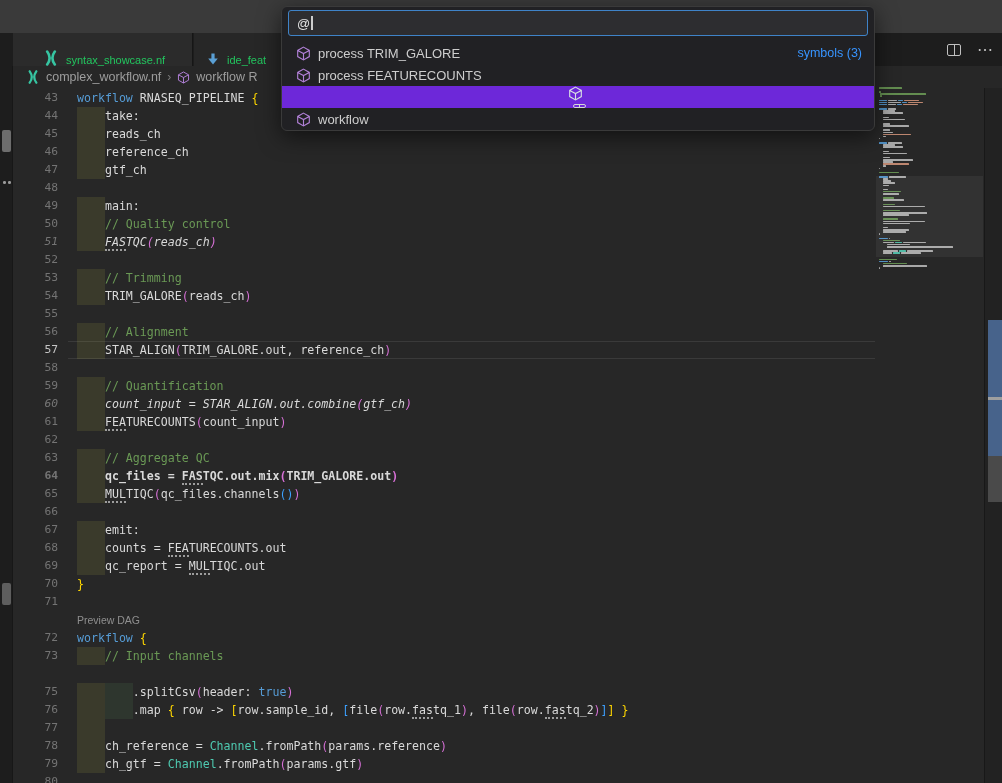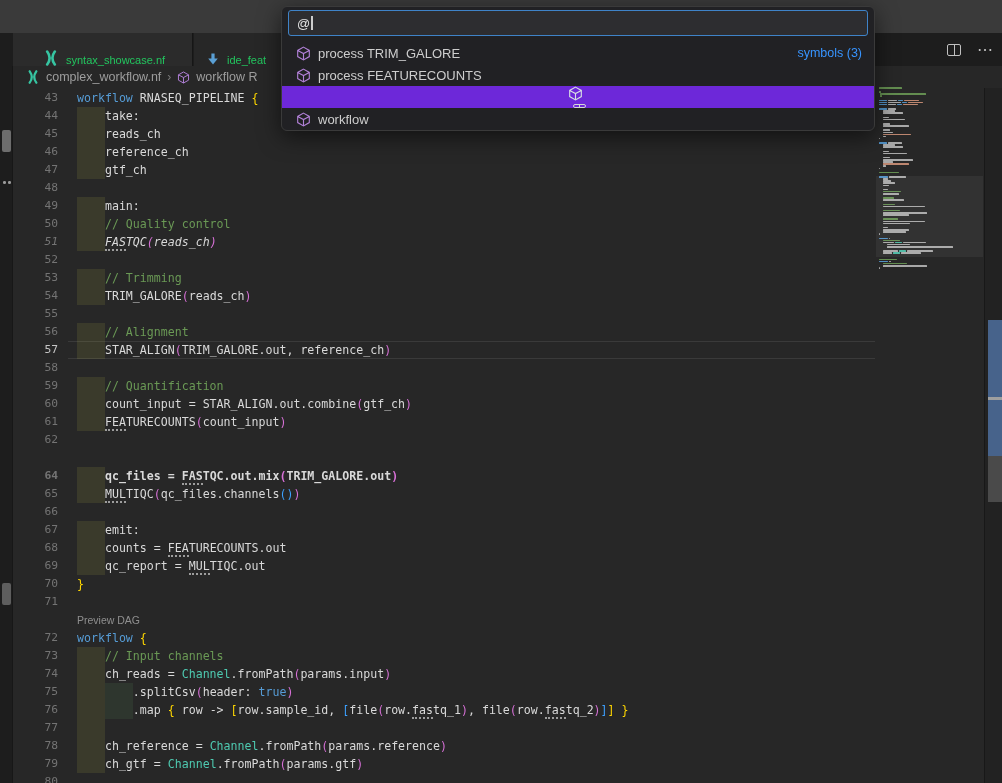--- a/index.html
+++ b/index.html
@@ -139,34 +139,34 @@
       <div class="cl" style="top: 126px;"><span class="ln">50</span><span class="ct"><i class="ib l1"></i><span class="tk-p">    </span><span class="tk-c">// Quality control</span></span></div>
       <div class="cl" style="top: 144px; font-style: italic;"><span class="ln">51</span><span class="ct"><i class="ib l1"></i><span class="tk-p">    </span><span class="tk-p hint">FAS</span><span class="tk-p">TQC</span><span class="tk-m">(</span><span class="tk-p">reads_ch</span><span class="tk-m">)</span></span></div>
       <div class="cl" style="top: 162px;"><span class="ln">52</span><span class="ct"><span class="tk-p"></span></span></div>
       <div class="cl" style="top: 180px;"><span class="ln">53</span><span class="ct"><i class="ib l1"></i><span class="tk-p">    </span><span class="tk-c">// Trimming</span></span></div>
       <div class="cl" style="top: 198px;"><span class="ln">54</span><span class="ct"><i class="ib l1"></i><span class="tk-p">    </span><span class="tk-p">TRIM_GALORE</span><span class="tk-m">(</span><span class="tk-p">reads_ch</span><span class="tk-m">)</span></span></div>
       <div class="cl" style="top: 216px;"><span class="ln">55</span><span class="ct"><span class="tk-p"></span></span></div>
       <div class="cl" style="top: 234px;"><span class="ln">56</span><span class="ct"><i class="ib l1"></i><span class="tk-p">    </span><span class="tk-c">// Alignment</span></span></div>
       <div class="cl cur" style="top: 252px;"><span class="curbox"></span><span class="ln">57</span><span class="ct"><i class="ib l1"></i><span class="tk-p">    </span><span class="tk-p">STAR_ALIGN</span><span class="tk-m">(</span><span class="tk-p">TRIM_GALORE.out, reference_ch</span><span class="tk-m">)</span></span></div>
       <div class="cl" style="top: 270px;"><span class="ln">58</span><span class="ct"><span class="tk-p"></span></span></div>
       <div class="cl" style="top: 288px;"><span class="ln">59</span><span class="ct"><i class="ib l1"></i><span class="tk-p">    </span><span class="tk-c">// Quantification</span></span></div>
-      <div class="cl" style="top: 306px;"><span class="ln">60</span><span class="ct"><i class="ib l1"></i><span class="tk-p">    </span><span class="tk-p">count_input = STAR_ALIGN.out.combine</span><span class="tk-m">(</span><span class="tk-p">gtf_ch</span><span class="tk-m">)</span></span></div>
+      <div class="cl" style="top: 306px; font-style: italic;"><span class="ln">60</span><span class="ct"><i class="ib l1"></i><span class="tk-p">    </span><span class="tk-p">count_input = STAR_ALIGN.out.combine</span><span class="tk-m">(</span><span class="tk-p">gtf_ch</span><span class="tk-m">)</span></span></div>
       <div class="cl" style="top: 324px;"><span class="ln">61</span><span class="ct"><i class="ib l1"></i><span class="tk-p">    </span><span class="tk-p hint">FEA</span><span class="tk-p">TURECOUNTS</span><span class="tk-m">(</span><span class="tk-p">count_input</span><span class="tk-m">)</span></span></div>
       <div class="cl" style="top: 342px;"><span class="ln">62</span><span class="ct"><span class="tk-p"></span></span></div>
+      <div class="cl" style="top: 360px;"><span class="ln">63</span><span class="ct"><i class="ib l1"></i><span class="tk-p">    </span><span class="tk-c">// Aggregate QC</span></span></div>
       <div class="cl" style="top: 378px; font-weight: bold;"><span class="ln">64</span><span class="ct"><i class="ib l1"></i><span class="tk-p">    </span><span class="tk-p">qc_files = </span><span class="tk-p hint">FAS</span><span class="tk-p">TQC.out.mix</span><span class="tk-m">(</span><span class="tk-p">TRIM_GALORE.out</span><span class="tk-m">)</span></span></div>
       <div class="cl" style="top: 396px;"><span class="ln">65</span><span class="ct"><i class="ib l1"></i><span class="tk-p">    </span><span class="tk-p hint">MUL</span><span class="tk-p">TIQC</span><span class="tk-m">(</span><span class="tk-p">qc_files.channels</span><span class="tk-u">(</span><span class="tk-u">)</span><span class="tk-m">)</span></span></div>
       <div class="cl" style="top: 414px;"><span class="ln">66</span><span class="ct"><span class="tk-p"></span></span></div>
       <div class="cl" style="top: 432px;"><span class="ln">67</span><span class="ct"><i class="ib l1"></i><span class="tk-p">    </span><span class="tk-p">emit:</span></span></div>
       <div class="cl" style="top: 450px;"><span class="ln">68</span><span class="ct"><i class="ib l1"></i><span class="tk-p">    </span><span class="tk-p">counts = </span><span class="tk-p hint">FEA</span><span class="tk-p">TURECOUNTS.out</span></span></div>
       <div class="cl" style="top: 468px;"><span class="ln">69</span><span class="ct"><i class="ib l1"></i><span class="tk-p">    </span><span class="tk-p">qc_report = </span><span class="tk-p hint">MUL</span><span class="tk-p">TIQC.out</span></span></div>
       <div class="cl" style="top: 486px;"><span class="ln">70</span><span class="ct"><span class="tk-p"></span><span class="tk-y">}</span></span></div>
       <div class="cl" style="top: 504px;"><span class="ln">71</span><span class="ct"><span class="tk-p"></span></span></div>
       <div class="cl" style="top: 540px;"><span class="ln">72</span><span class="ct"><span class="tk-p"></span><span class="tk-k">workflow </span><span class="tk-y">{</span></span></div>
       <div class="cl" style="top: 558px;"><span class="ln">73</span><span class="ct"><i class="ib l1"></i><span class="tk-p">    </span><span class="tk-c">// Input channels</span></span></div>
-      <div class="cl" style="top: 576px;"><span class="ln">74</span><span class="ct"><i class="ib l1"></i><span class="tk-p">    </span><span class="tk-p">ch_reads = </span><span class="tk-t">Channel</span><span class="tk-p">.fromPath</span><span class="tk-m">(</span><span class="tk-p">params.input</span><span class="tk-m">)</span></span></div>
       <div class="cl" style="top: 594px;"><span class="ln">75</span><span class="ct"><i class="ib l1"></i><i class="ib l2"></i><span class="tk-p">        </span><span class="tk-p">.splitCsv</span><span class="tk-m">(</span><span class="tk-p">header: </span><span class="tk-k">true</span><span class="tk-m">)</span></span></div>
       <div class="cl" style="top: 612px;"><span class="ln">76</span><span class="ct"><i class="ib l1"></i><i class="ib l2"></i><span class="tk-p">        </span><span class="tk-p">.map </span><span class="tk-y">{</span><span class="tk-p"> row -&gt; </span><span class="tk-y">[</span><span class="tk-p">row.sample_id, </span><span class="tk-u">[</span><span class="tk-p">file</span><span class="tk-m">(</span><span class="tk-p">row.</span><span class="tk-p hint">fas</span><span class="tk-p">tq_1</span><span class="tk-m">)</span><span class="tk-p">, file</span><span class="tk-m">(</span><span class="tk-p">row.</span><span class="tk-p hint">fas</span><span class="tk-p">tq_2</span><span class="tk-m">)</span><span class="tk-u">]</span><span class="tk-y">]</span><span class="tk-p"> </span><span class="tk-y">}</span></span></div>
       <div class="cl" style="top: 630px;"><span class="ln">77</span><span class="ct"><i class="ib l1"></i><span class="tk-p"></span></span></div>
       <div class="cl" style="top: 648px;"><span class="ln">78</span><span class="ct"><i class="ib l1"></i><span class="tk-p">    </span><span class="tk-p">ch_reference = </span><span class="tk-t">Channel</span><span class="tk-p">.fromPath</span><span class="tk-m">(</span><span class="tk-p">params.reference</span><span class="tk-m">)</span></span></div>
       <div class="cl" style="top: 666px;"><span class="ln">79</span><span class="ct"><i class="ib l1"></i><span class="tk-p">    </span><span class="tk-p">ch_gtf = </span><span class="tk-t">Channel</span><span class="tk-p">.fromPath</span><span class="tk-m">(</span><span class="tk-p">params.gtf</span><span class="tk-m">)</span></span></div>
       <div class="cl" style="top: 684px;"><span class="ln">80</span><span class="ct"><span class="tk-p"></span></span></div>
       <div id="codelens" style="top: 522px;">Preview DAG</div>
     </div>
 
   <div id="minimap">

